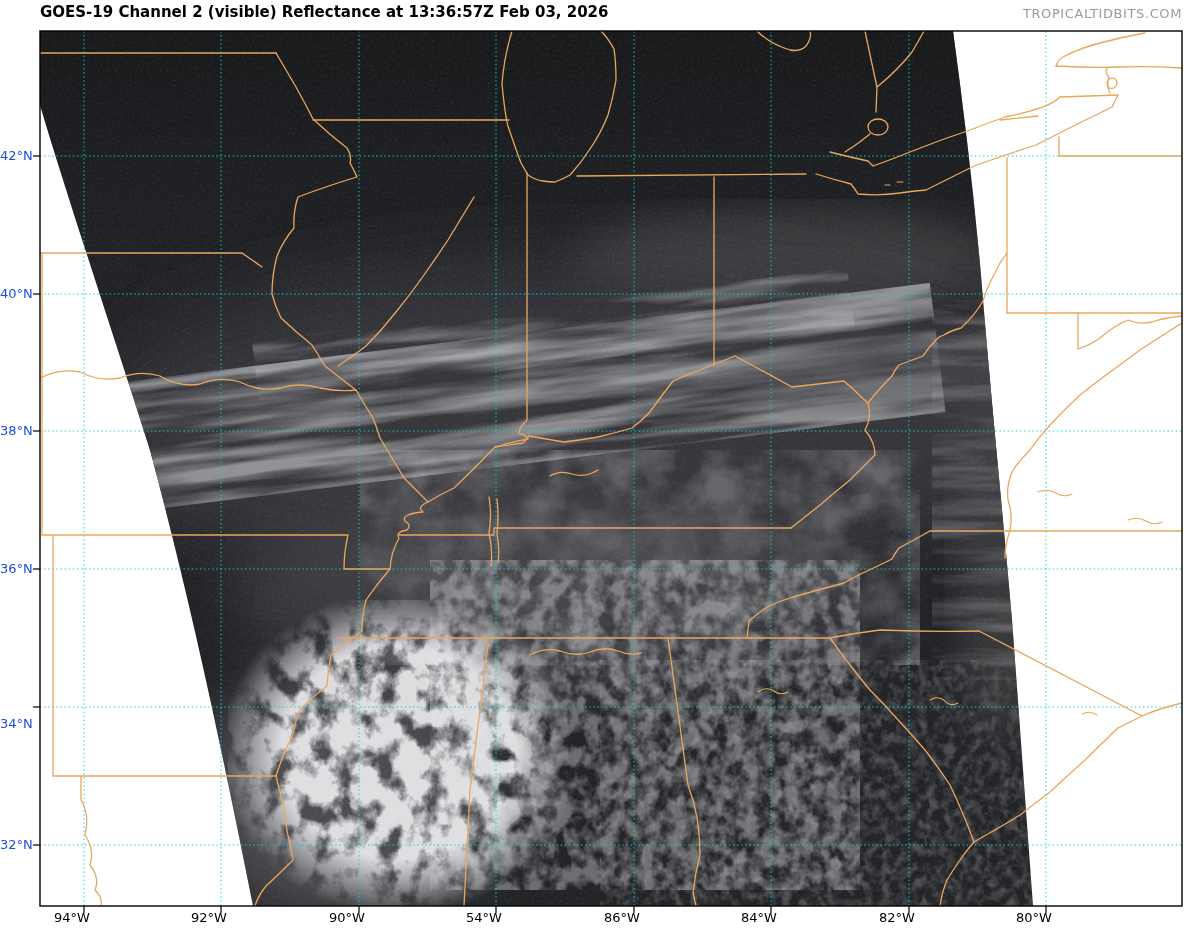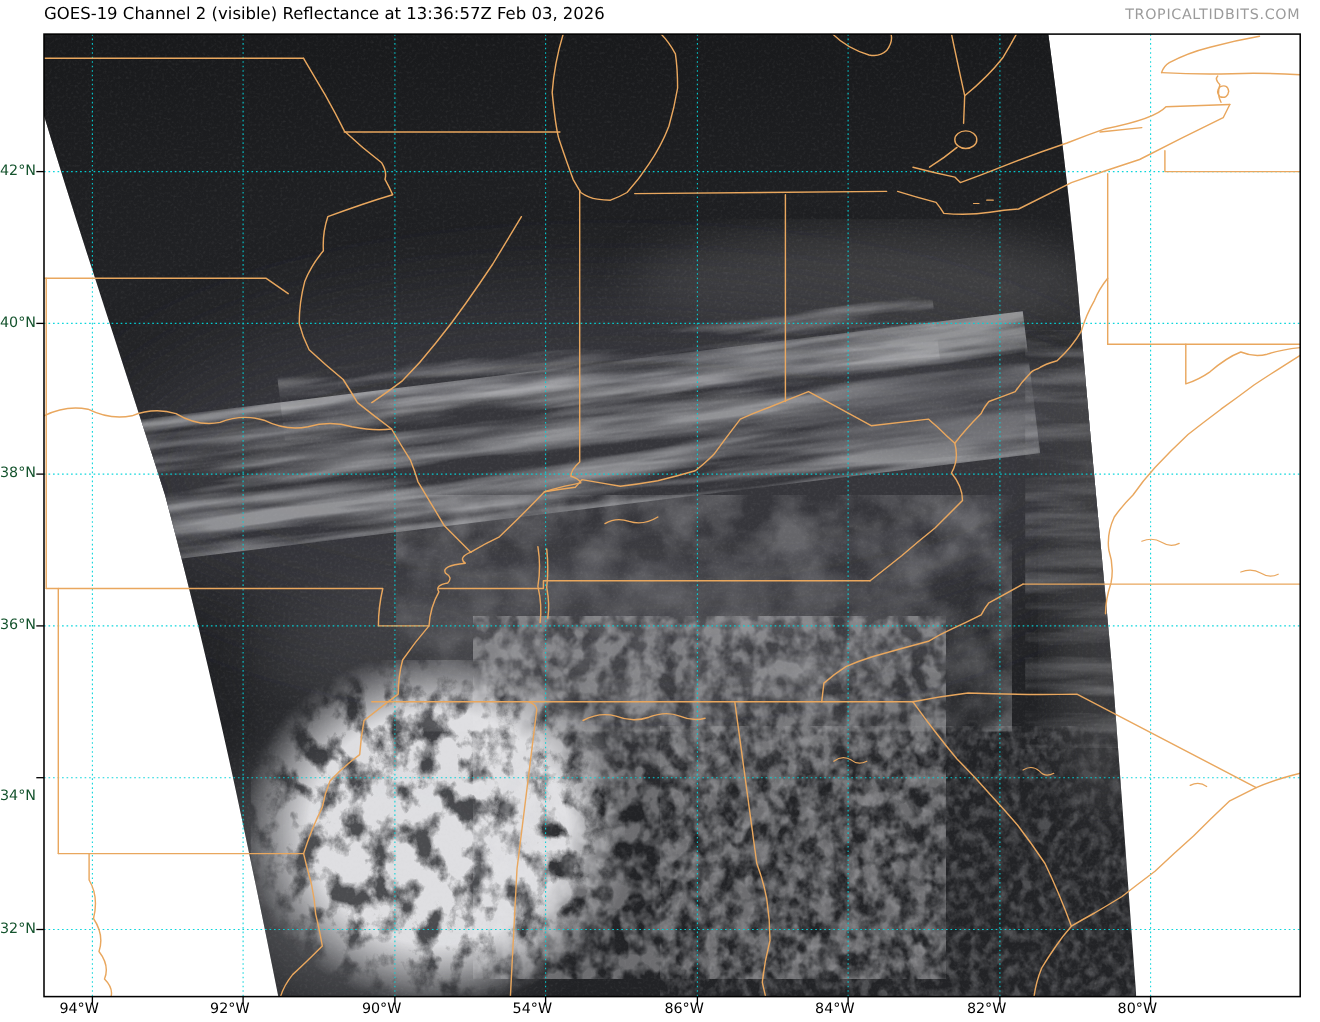--- a/index.html
+++ b/index.html
@@ -1,22 +1,22 @@
 <!DOCTYPE html>
 <html style="--c-bound: #e9a75e; --c-grid: #00d4da; --c-frame: #000000; --c-base: #222326; --c-watermark: #9b9b9b;"><head>
 <meta charset="utf-8">
 <style>
   html,body{margin:0;padding:0;background:#ffffff;}
   #app{position:relative;width:1200px;height:929px;background:#fff;overflow:hidden;
        font-family:"DejaVu Sans","Liberation Sans",sans-serif;}
-  #title{position:absolute;left:40px;top:3px;font-size:15px;font-weight:normal;color:#000;
+  #title{position:absolute;left:40px;top:3px;font-size:15px;font-weight:bold;color:#000;
          white-space:nowrap;text-align:center;}
   #watermark{position:absolute;right:18px;top:6px;font-size:13px;font-weight:normal;
              color:var(--c-watermark,#9b9b9b);letter-spacing:0.6px;}
-  .ytick{position:absolute;left:0;width:31px;text-align:right;font-size:13px;color:#14532d;
+  .ytick{position:absolute;left:0;width:31px;text-align:right;font-size:13px;color:#1d4ed8;
          line-height:18px;}
   .xtick{position:absolute;width:60px;text-align:left;font-size:13px;color:#000;
          line-height:18px;top:909px;}
   #mapsvg{position:absolute;left:0;top:0;}
 </style>
 </head>
 <body>
 
 <div id="app">
 

